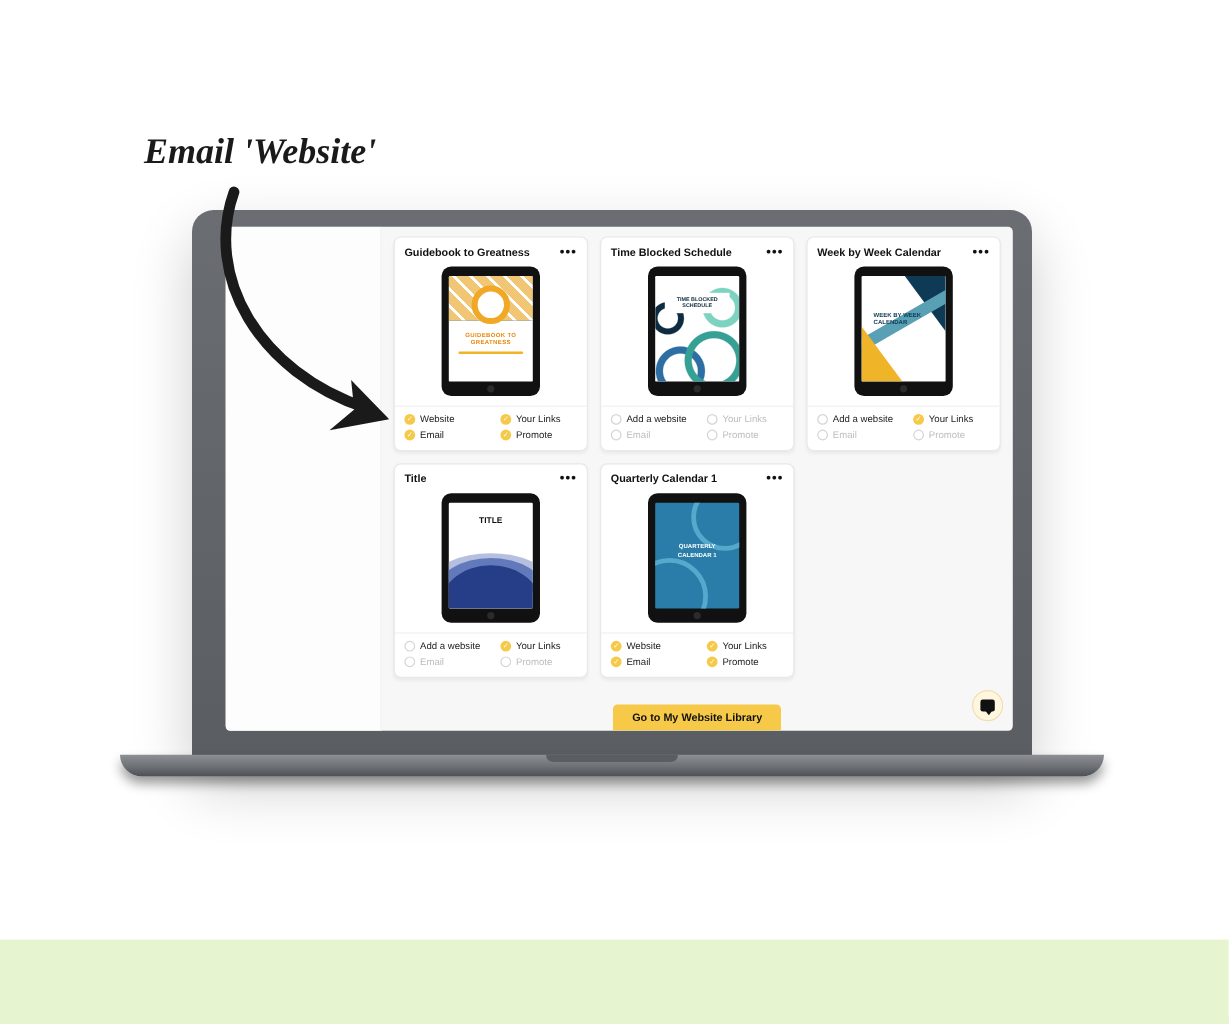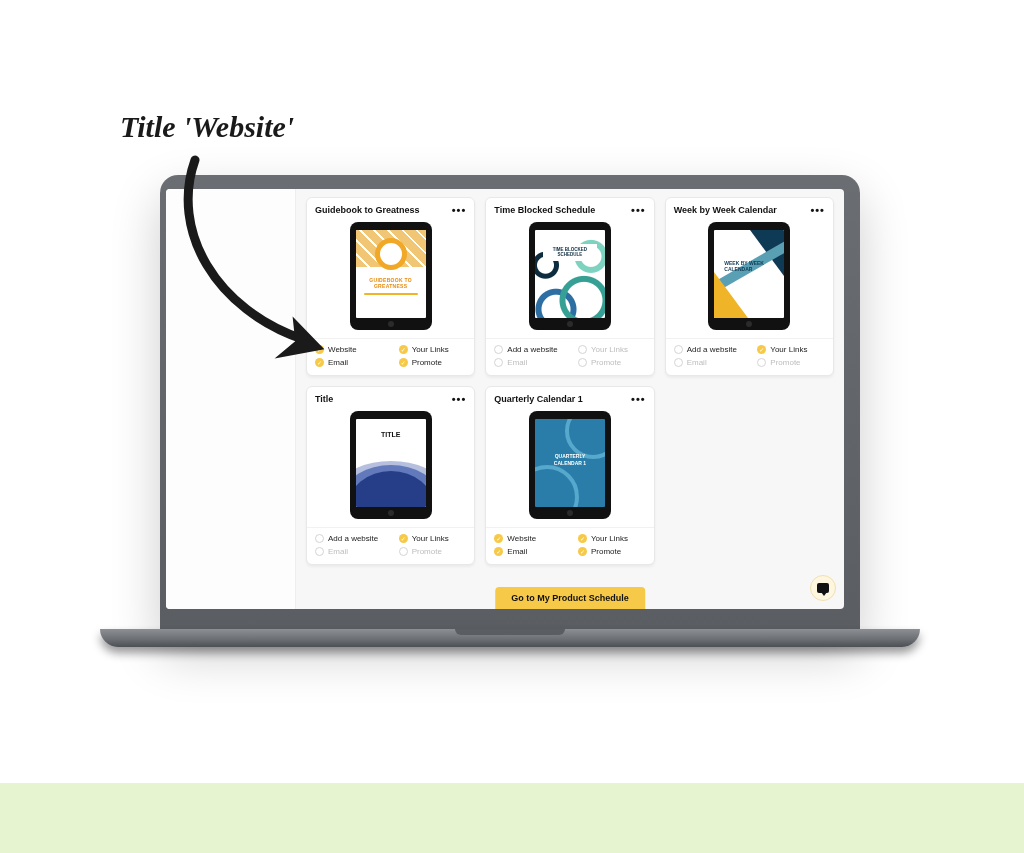--- a/index.html
+++ b/index.html
@@ -42,21 +42,21 @@
   
   .laptop {
     position: absolute;
     top: 175px;
     left: 160px;
     width: 700px;
   }
   .lid {
     background: linear-gradient(180deg,#6a6e73,#5a5e63);
     border-radius: 18px 18px 6px 6px;
-    padding: 14px 16px 26px 6px;
+    padding: 14px 16px 26px 28px;
     box-shadow: 0 20px 50px rgba(0,0,0,0.2);
   }
   .screen {
     background: #f7f7f7;
     border-radius: 4px;
     height: 420px;
     overflow: hidden;
     position: relative;
   }
   .base {
@@ -261,21 +261,21 @@
   .help-bubble .ico{
     width:12px;height:10px;background:#111;border-radius:2px;position:relative;
   }
   .help-bubble .ico::after{content:"";position:absolute;bottom:-3px;right:2px;width:0;height:0;border-left:3px solid transparent;border-right:3px solid transparent;border-top:4px solid #111;}
 </style>
 </head>
 <body>
 
 <div class="green-strip"></div>
 
-<div class="annotation">Title 'Website'</div>
+<div class="annotation">Email 'Website'</div>
 
 <div class="arrow-wrap">
   <svg width="170" height="220" viewBox="0 0 170 220">
     <path d="M20,10 C -5,80 40,160 130,190" fill="none" stroke="#1a1a1a" stroke-width="9" stroke-linecap="round"></path>
     <path d="M150,198 l-36,-28 l6,24 l-18,20 z" fill="#1a1a1a" transform="rotate(8 140 194)"></path>
   </svg>
 </div>
 
 <div class="laptop">
   <div class="lid">
@@ -447,21 +447,21 @@
                   </div>
                 <div class="act">
                     <span class="dot on"></span>
                     <span>Promote</span>
                   </div>
               </div>
             </div>
 
           </div>
 
-          <div class="library-btn">Go to My Product Schedule</div>
+          <div class="library-btn">Go to My Website Library</div>
 
           <div class="help-bubble">
             <div class="ico"></div>
           </div>
         </div>
       </div>
     </div>
   </div>
   <div class="base">
     <div class="notch"></div>

